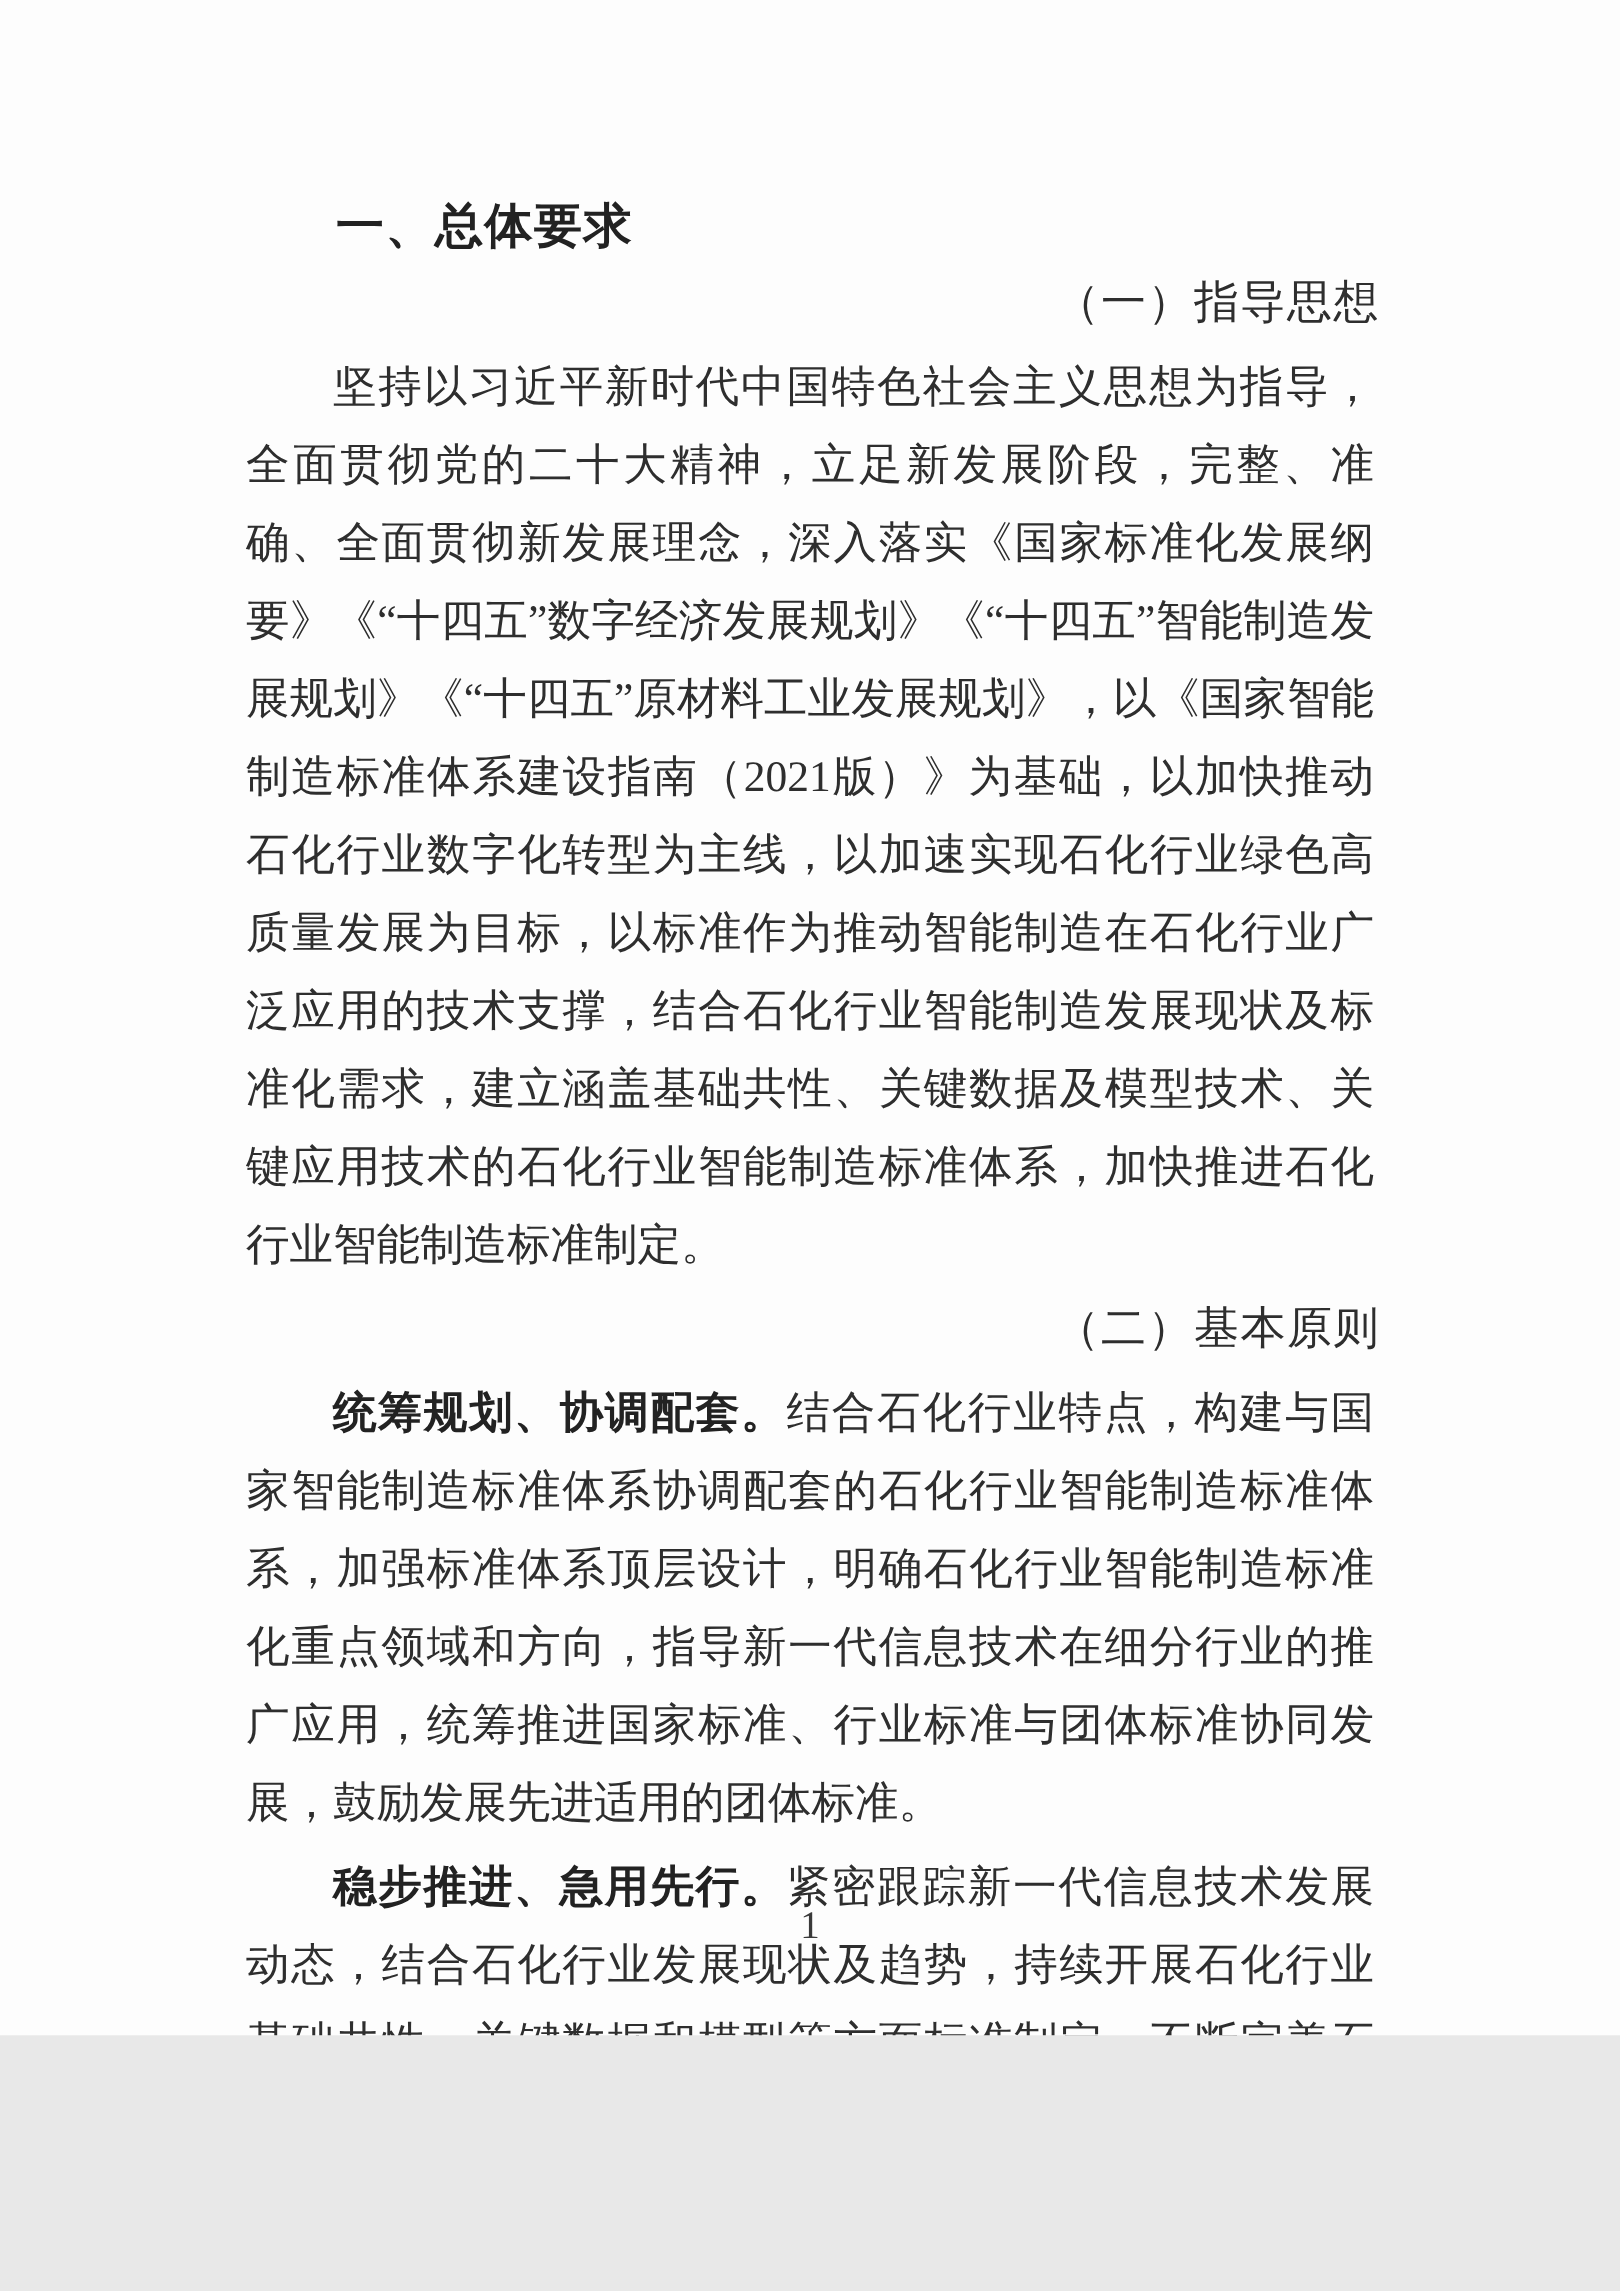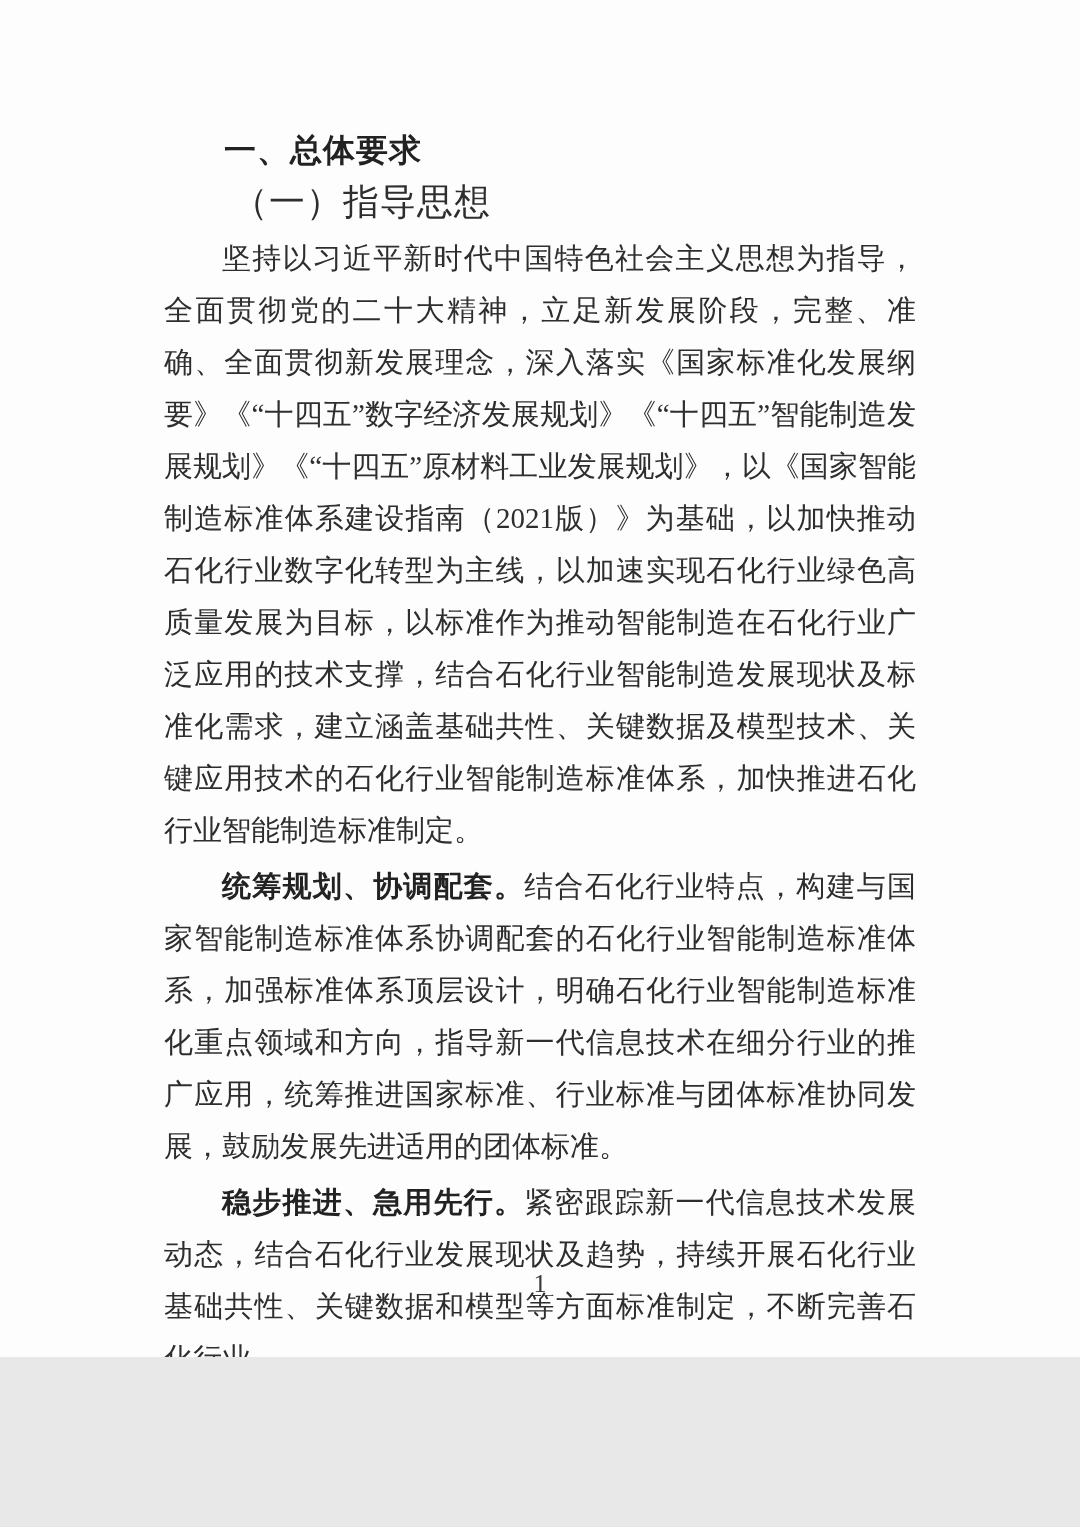--- a/index.html
+++ b/index.html
@@ -24,25 +24,26 @@
     font-weight: 700;
     font-size: 32px;
     line-height: 52px;
     margin: 0;
     text-indent: 2em;
     color: #222;
     letter-spacing: 1px;
   }
   .subheading {
     font-weight: 400;
-    font-size: 36px;
+    font-size: 30px;
     line-height: 52px;
     margin: 0;
     text-indent: 2em;
     letter-spacing: 1px;
+    text-align: right;
   }
   .body-par {
     font-size: 29px;
     line-height: 52px;
     margin: 4px;
     text-indent: 2em;
     text-align: justify;
   }
   .lead-phrase {
     font-family: "Liberation Sans", "DejaVu Sans", sans-serif;
@@ -65,20 +66,21 @@
 <body>
 
 <div class="page" style="--page-bg: #fdfdfd; --text-color: #2e2e2e;">
 
   <h1 class="section-heading">一、总体要求</h1>
 
   <h2 class="subheading">（一）指导思想</h2>
 
   <p class="body-par"><span>坚持以习近平新时代中国特色社会主义思想为指导，全面贯彻党的二十大精神，立足新发展阶段，完整、准确、全面贯彻新发展理念，深入落实《国家标准化发展纲要》《“十四五”数字经济发展规划》《“十四五”智能制造发展规划》《“十四五”原材料工业发展规划》，以《国家智能制造标准体系建设指南（2021版）》为基础，以加快推动石化行业数字化转型为主线，以加速实现石化行业绿色高质量发展为目标，以标准作为推动智能制造在石化行业广泛应用的技术支撑，结合石化行业智能制造发展现状及标准化需求，建立涵盖基础共性、关键数据及模型技术、关键应用技术的石化行业智能制造标准体系，加快推进石化行业智能制造标准制定。</span></p>
 
+  <h2 class="subheading">（二）基本原则</h2>
 
   <p class="body-par"><span class="lead-phrase">统筹规划、协调配套。</span><span>结合石化行业特点，构建与国家智能制造标准体系协调配套的石化行业智能制造标准体系，加强标准体系顶层设计，明确石化行业智能制造标准化重点领域和方向，指导新一代信息技术在细分行业的推广应用，统筹推进国家标准、行业标准与团体标准协同发展，鼓励发展先进适用的团体标准。</span></p>
 
   <p class="body-par"><span class="lead-phrase">稳步推进、急用先行。</span><span>紧密跟踪新一代信息技术发展动态，结合石化行业发展现状及趋势，持续开展石化行业基础共性、关键数据和模型等方面标准制定，不断完善石化行业</span></p>
 
   <div class="page-number">1</div>
 
 </div>
 
 </body></html>

